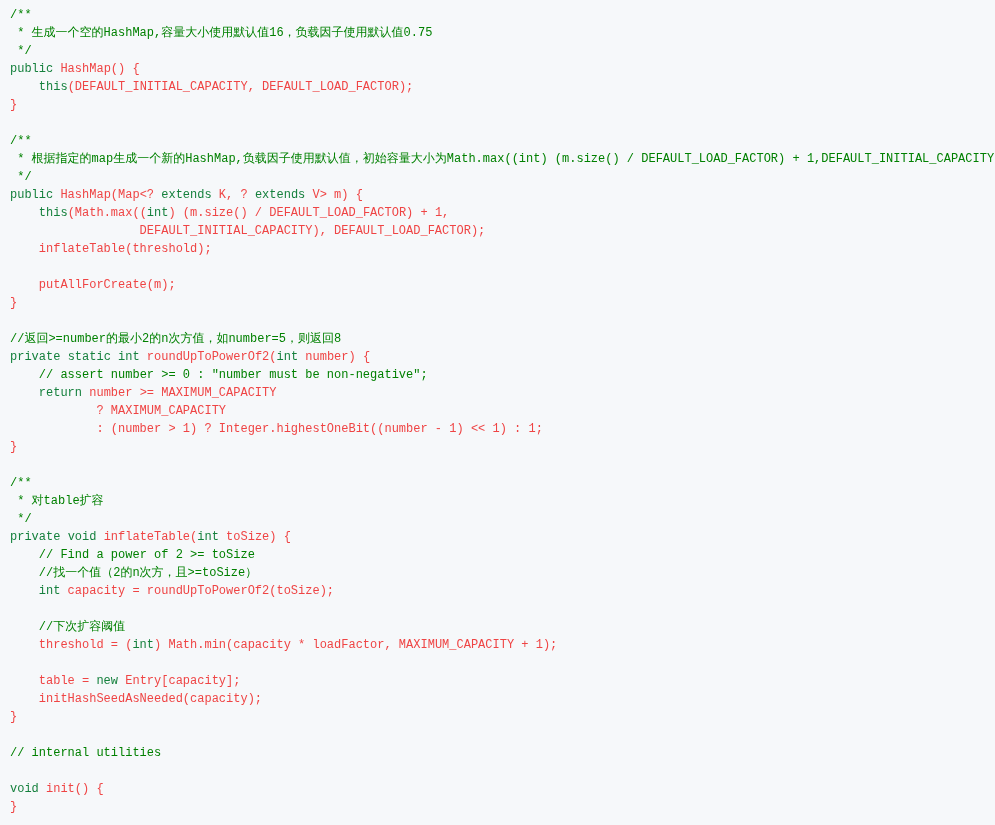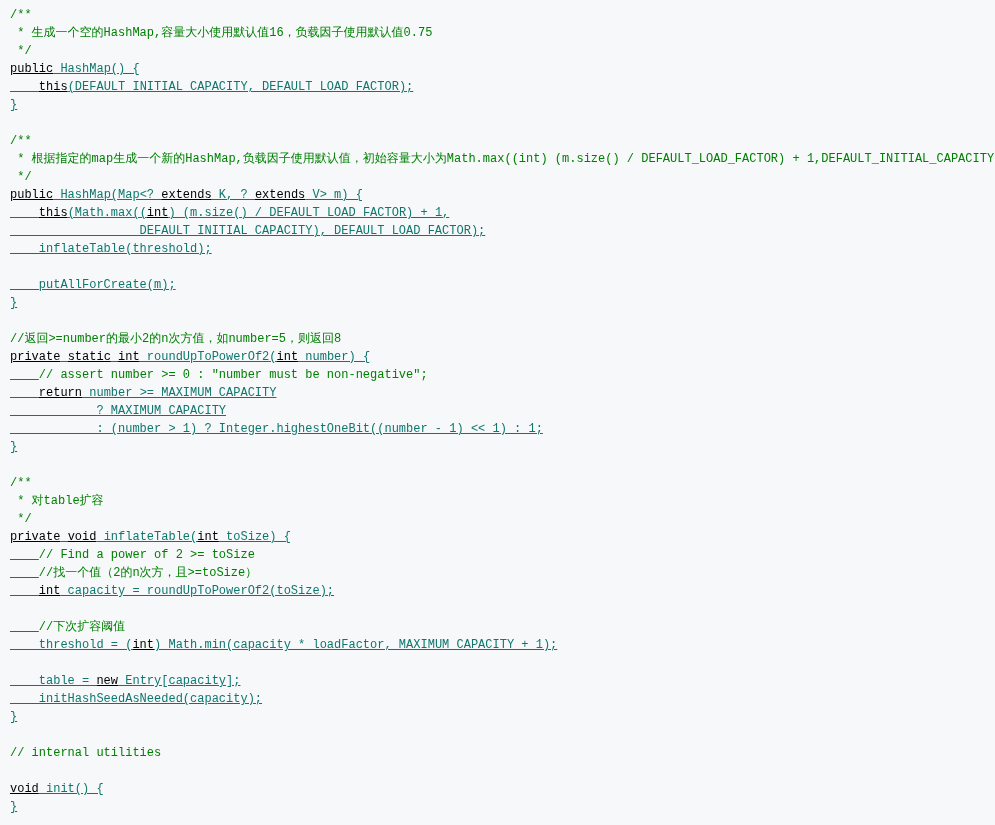--- a/index.html
+++ b/index.html
@@ -12,19 +12,19 @@
     font-size: 12px;
     line-height: 1.5;
     overflow: hidden;
   }
   .code-block {
     padding: 6px 10px;
     white-space: pre;
     color: #333;
   }
   .tok-comment { color: #008000; }
-  .tok-keyword { color: #000000; text-decoration: underline; } 
-  .tok-plain   { color: #0f766e; text-decoration: underline; }
+  .tok-keyword { color: #15803d; } 
+  .tok-plain   { color: #ef4444; }
 </style>
 </head>
 <body>
 
 <div class="code-block" id="code-container"><div><span class="tok-comment">/**</span></div><div><span class="tok-comment"> * 生成一个空的HashMap,容量大小使用默认值16，负载因子使用默认值0.75</span></div><div><span class="tok-comment"> */</span></div><div><span class="tok-keyword">public</span><span class="tok-plain"> HashMap() {</span></div><div><span class="tok-plain">    </span><span class="tok-keyword">this</span><span class="tok-plain">(DEFAULT_INITIAL_CAPACITY, DEFAULT_LOAD_FACTOR);</span></div><div><span class="tok-plain">}</span></div><div>&nbsp;</div><div><span class="tok-comment">/**</span></div><div><span class="tok-comment"> * 根据指定的map生成一个新的HashMap,负载因子使用默认值，初始容量大小为Math.max((int) (m.size() / DEFAULT_LOAD_FACTOR) + 1,DEFAULT_INITIAL_CAPACITY)</span></div><div><span class="tok-comment"> */</span></div><div><span class="tok-keyword">public</span><span class="tok-plain"> HashMap(Map&lt;? </span><span class="tok-keyword">extends</span><span class="tok-plain"> K, ? </span><span class="tok-keyword">extends</span><span class="tok-plain"> V&gt; m) {</span></div><div><span class="tok-plain">    </span><span class="tok-keyword">this</span><span class="tok-plain">(Math.max((</span><span class="tok-keyword">int</span><span class="tok-plain">) (m.size() / DEFAULT_LOAD_FACTOR) + 1,</span></div><div><span class="tok-plain">                  DEFAULT_INITIAL_CAPACITY), DEFAULT_LOAD_FACTOR);</span></div><div><span class="tok-plain">    inflateTable(threshold);</span></div><div>&nbsp;</div><div><span class="tok-plain">    putAllForCreate(m);</span></div><div><span class="tok-plain">}</span></div><div>&nbsp;</div><div><span class="tok-comment">//返回&gt;=number的最小2的n次方值，如number=5，则返回8</span></div><div><span class="tok-keyword">private</span><span class="tok-plain"> </span><span class="tok-keyword">static</span><span class="tok-plain"> </span><span class="tok-keyword">int</span><span class="tok-plain"> roundUpToPowerOf2(</span><span class="tok-keyword">int</span><span class="tok-plain"> number) {</span></div><div><span class="tok-plain">    </span><span class="tok-comment">// assert number &gt;= 0 : "number must be non-negative";</span></div><div><span class="tok-plain">    </span><span class="tok-keyword">return</span><span class="tok-plain"> number &gt;= MAXIMUM_CAPACITY</span></div><div><span class="tok-plain">            ? MAXIMUM_CAPACITY</span></div><div><span class="tok-plain">            : (number &gt; 1) ? Integer.highestOneBit((number - 1) &lt;&lt; 1) : 1;</span></div><div><span class="tok-plain">}</span></div><div>&nbsp;</div><div><span class="tok-comment">/**</span></div><div><span class="tok-comment"> * 对table扩容</span></div><div><span class="tok-comment"> */</span></div><div><span class="tok-keyword">private</span><span class="tok-plain"> </span><span class="tok-keyword">void</span><span class="tok-plain"> inflateTable(</span><span class="tok-keyword">int</span><span class="tok-plain"> toSize) {</span></div><div><span class="tok-plain">    </span><span class="tok-comment">// Find a power of 2 &gt;= toSize</span></div><div><span class="tok-plain">    </span><span class="tok-comment">//找一个值（2的n次方，且&gt;=toSize）</span></div><div><span class="tok-plain">    </span><span class="tok-keyword">int</span><span class="tok-plain"> capacity = roundUpToPowerOf2(toSize);</span></div><div>&nbsp;</div><div><span class="tok-plain">    </span><span class="tok-comment">//下次扩容阈值</span></div><div><span class="tok-plain">    threshold = (</span><span class="tok-keyword">int</span><span class="tok-plain">) Math.min(capacity * loadFactor, MAXIMUM_CAPACITY + 1);</span></div><div>&nbsp;</div><div><span class="tok-plain">    table = </span><span class="tok-keyword">new</span><span class="tok-plain"> Entry[capacity];</span></div><div><span class="tok-plain">    initHashSeedAsNeeded(capacity);</span></div><div><span class="tok-plain">}</span></div><div>&nbsp;</div><div><span class="tok-comment">// internal utilities</span></div><div>&nbsp;</div><div><span class="tok-keyword">void</span><span class="tok-plain"> init() {</span></div><div><span class="tok-plain">}</span></div></div>
 
 </body></html>

